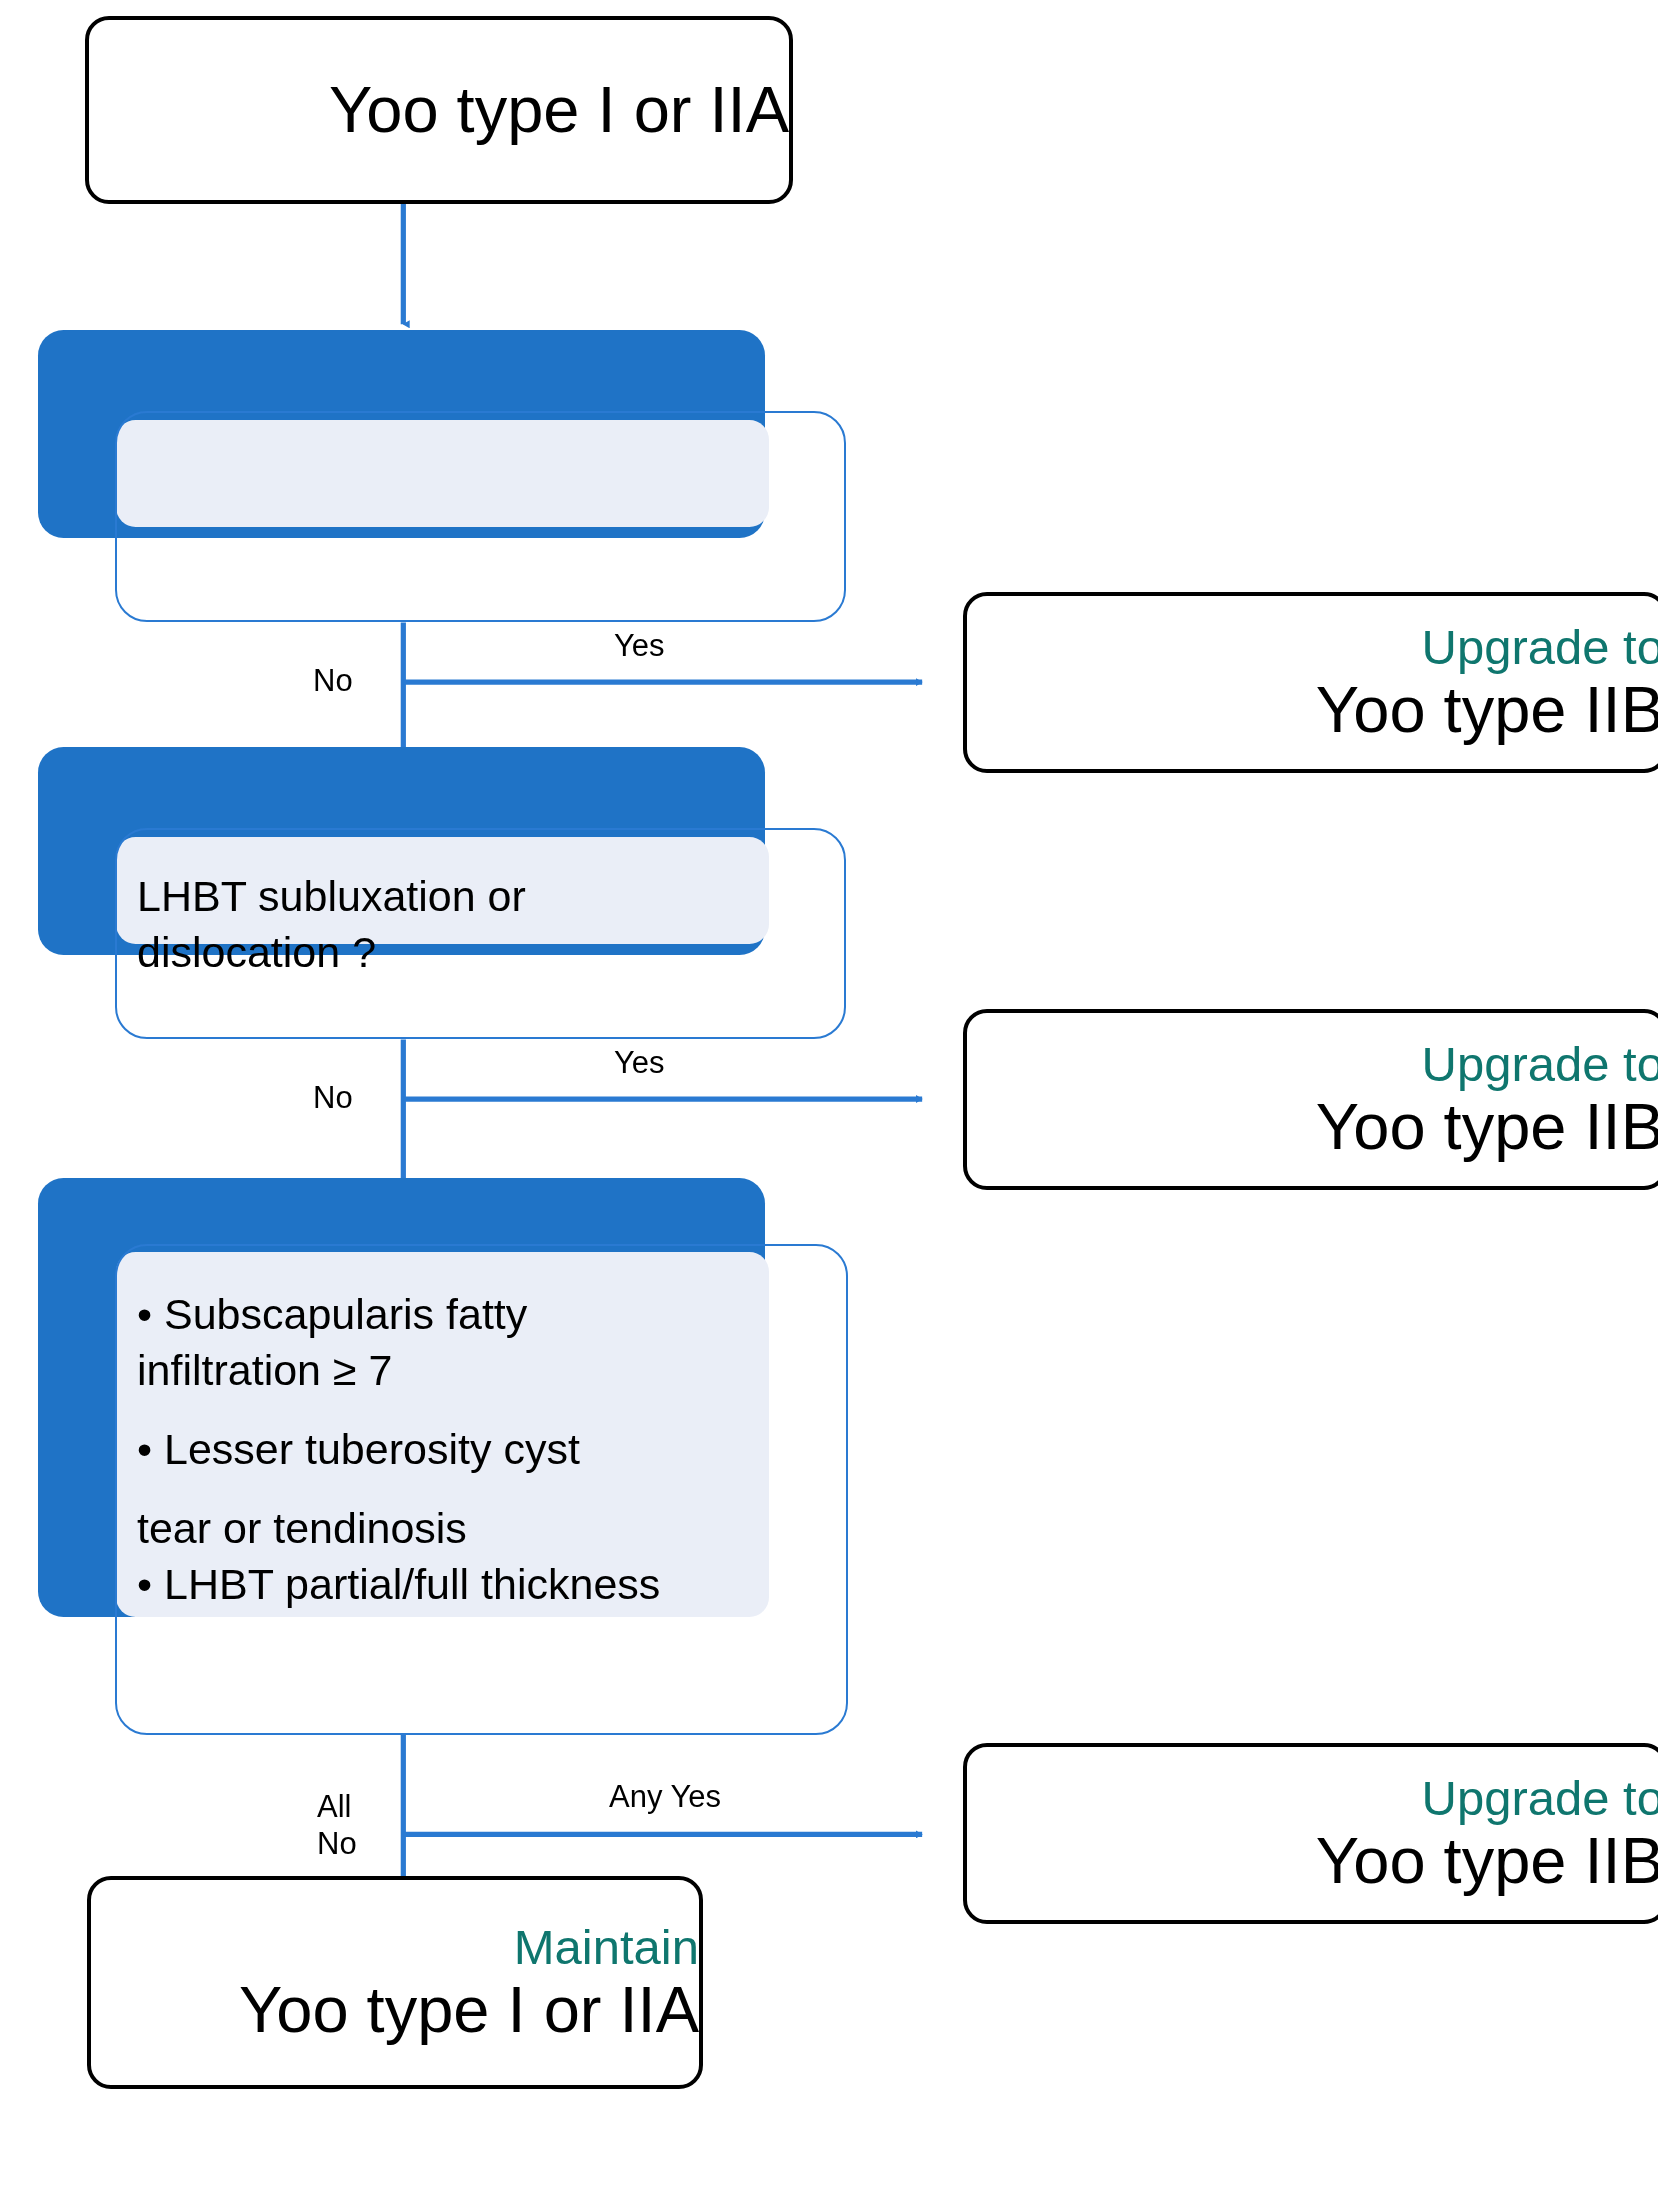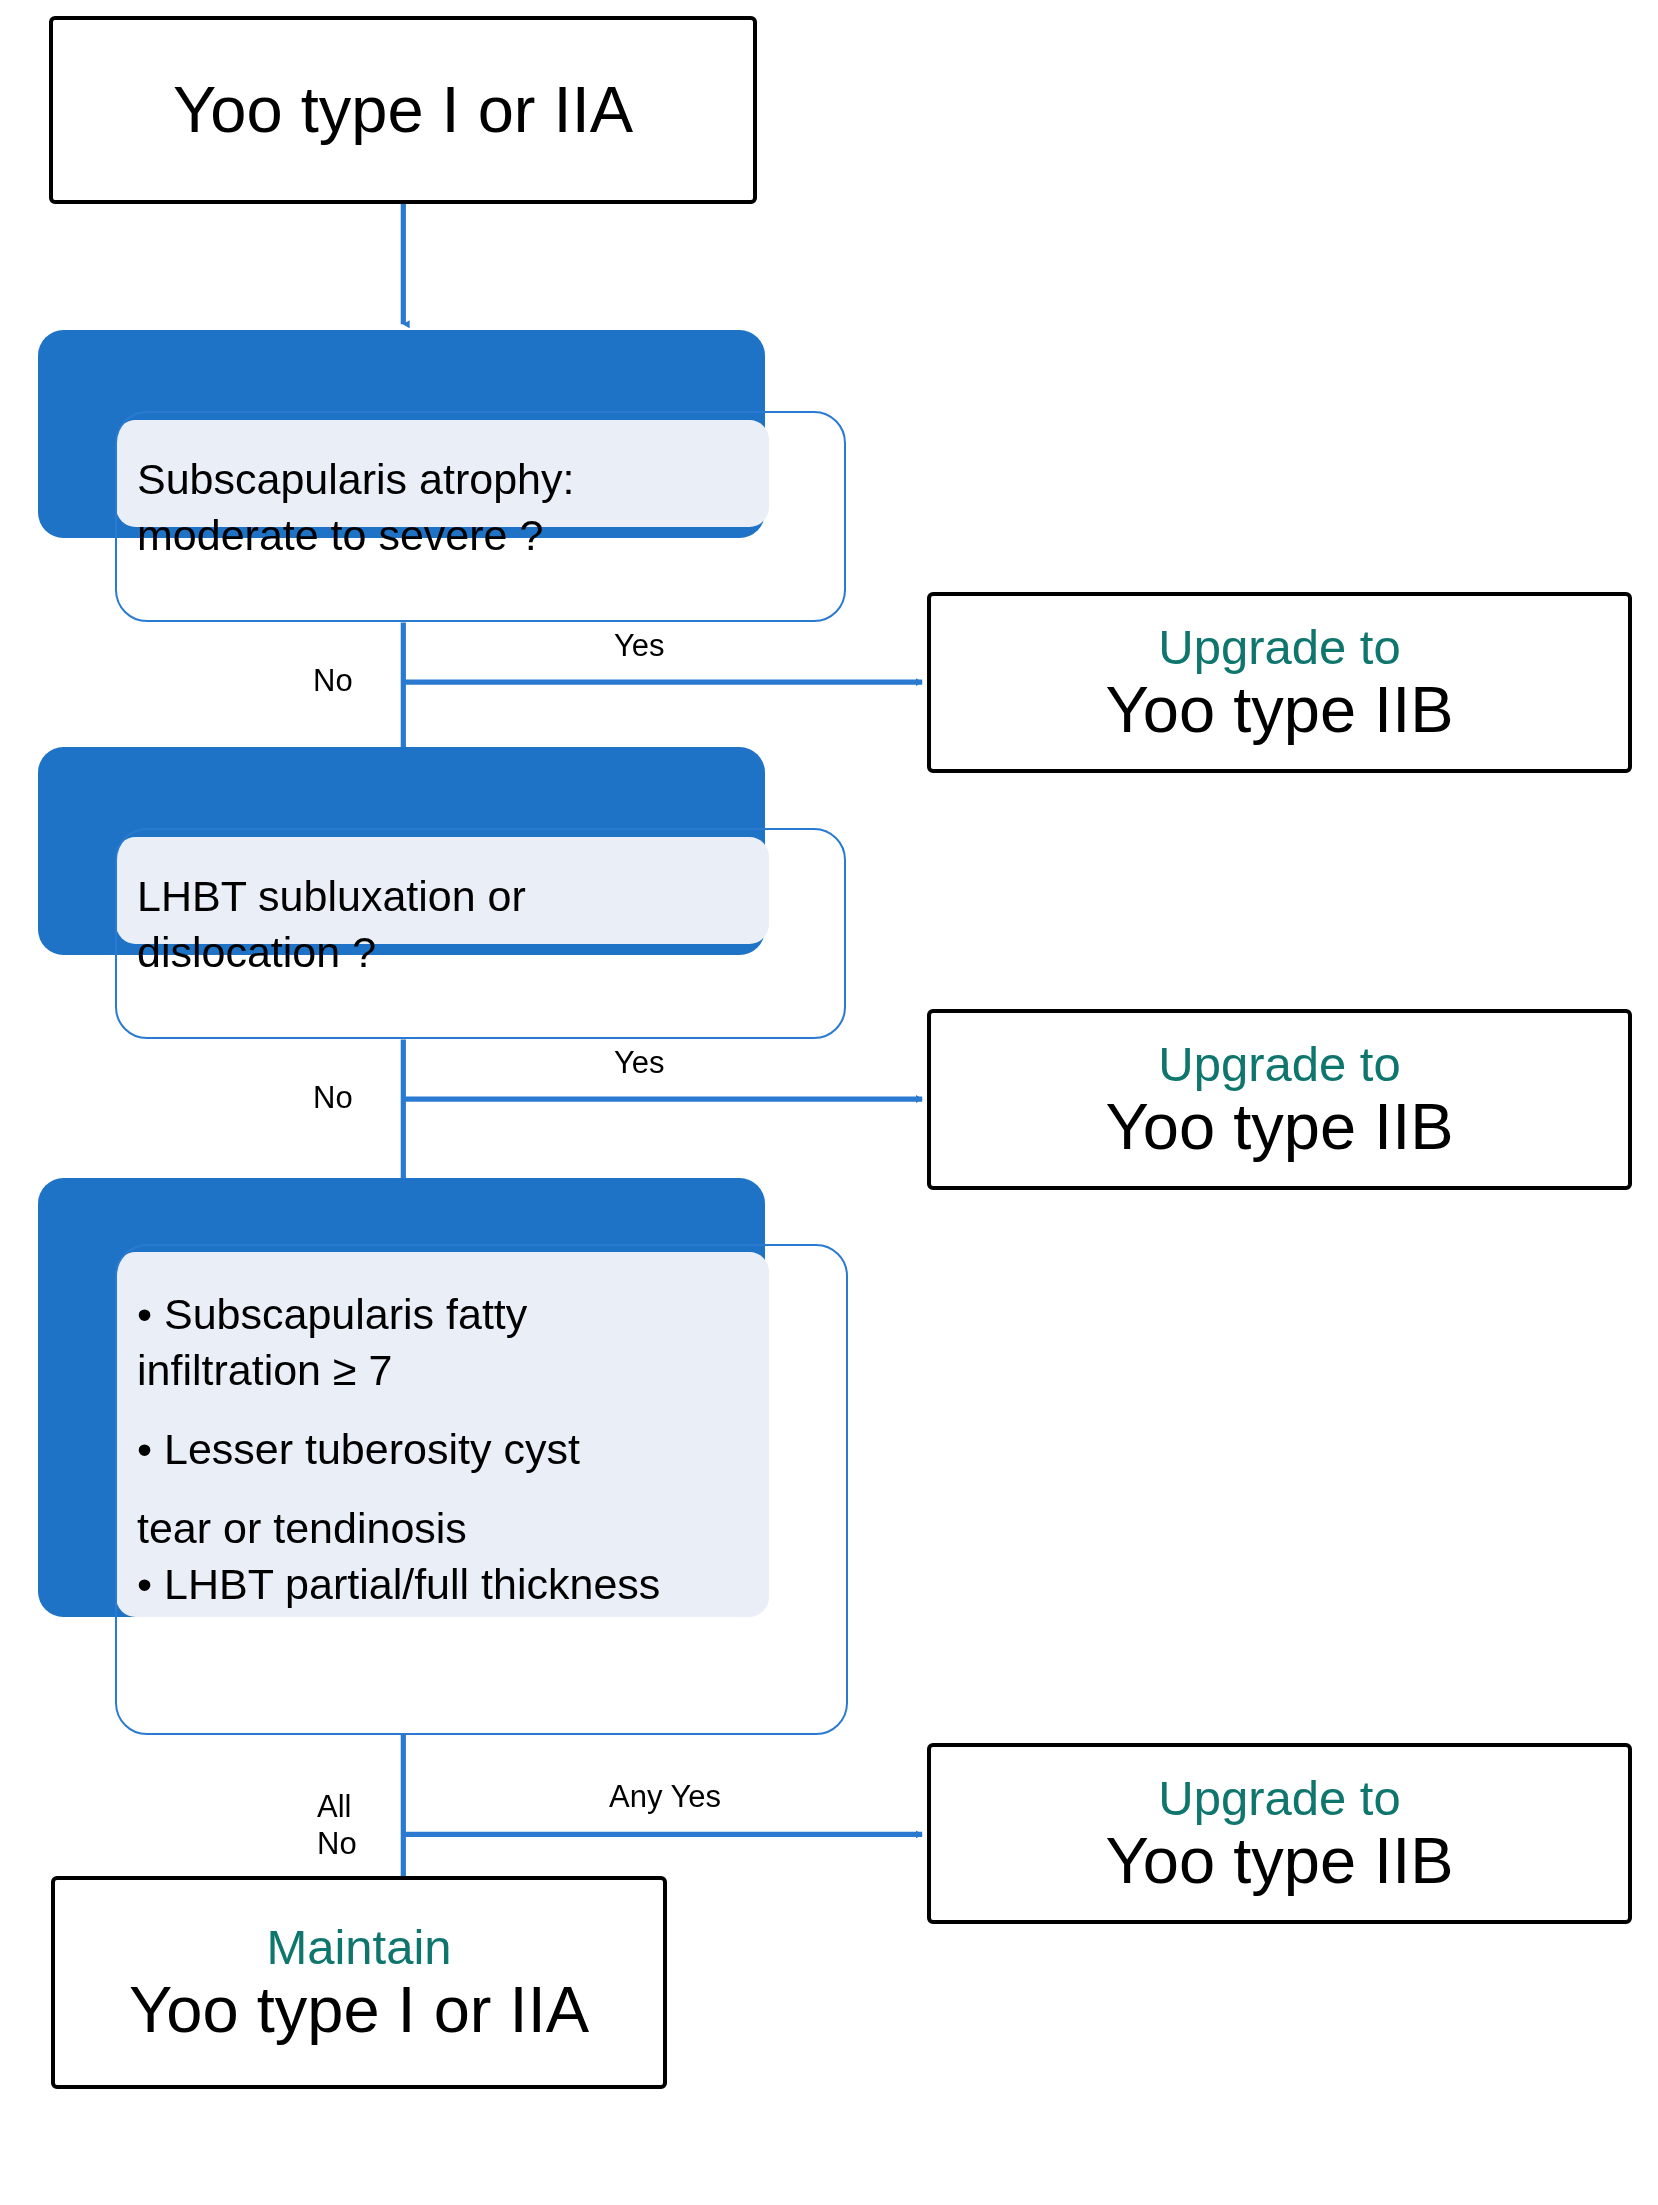--- a/index.html
+++ b/index.html
@@ -24,26 +24,27 @@
     width: 1659px;
     height: 2205px;
   }
 
   
   .term-box {
     position: absolute;
     box-sizing: border-box;
     background: #ffffff;
     border: 4px solid #000000;
-    border-radius: 6px;
+    border-radius: 24px;
     display: flex;
     flex-direction: column;
-    align-items: center;
+    align-items: flex-end;
     justify-content: center;
     z-index: 4;
+    margin-left: 36px;
   }
   .term-line-big {
     color: #000000;
     font-size: 65px;
     line-height: 1.08;
     white-space: nowrap;
     font-weight: 400;
   }
   .term-line-small {
     color: #0f766e;
@@ -131,24 +132,20 @@
   </svg>
 
   <div class="term-box" style="left:49px; top:16px; width:708px; height:188px;">
     <span class="term-line-big">Yoo type I or IIA</span>
   </div>
 
   <div class="dec-group" style="left:0px; top:0px; width:1659px; height:2205px; pointer-events:none;">
     <div class="dec-accent" style="left:38px; top:330px; width:727px; height:208px;"></div>
     <div class="dec-textplate" style="left:116px; top:420px; width:653px; height:107px;"></div>
     <div class="dec-outline" style="left:115px; top:411px; width:731px; height:211px; pointer-events:auto;"></div>
-    <div class="dec-text" style="left:137px; top:452px; width:683px;">
-      <p>Subscapularis atrophy:</p>
-      <p>moderate to severe ?</p>
-    </div>
   </div>
 
   <div class="edge-label" style="left:313px; top:663px;">No</div>
   <div class="edge-label" style="left:614px; top:628px;">Yes</div>
 
   <div class="term-box" style="left:927px; top:592px; width:705px; height:181px;">
     <span class="term-line-small">Upgrade to</span>
     <span class="term-line-big">Yoo type IIB</span>
   </div>
 

